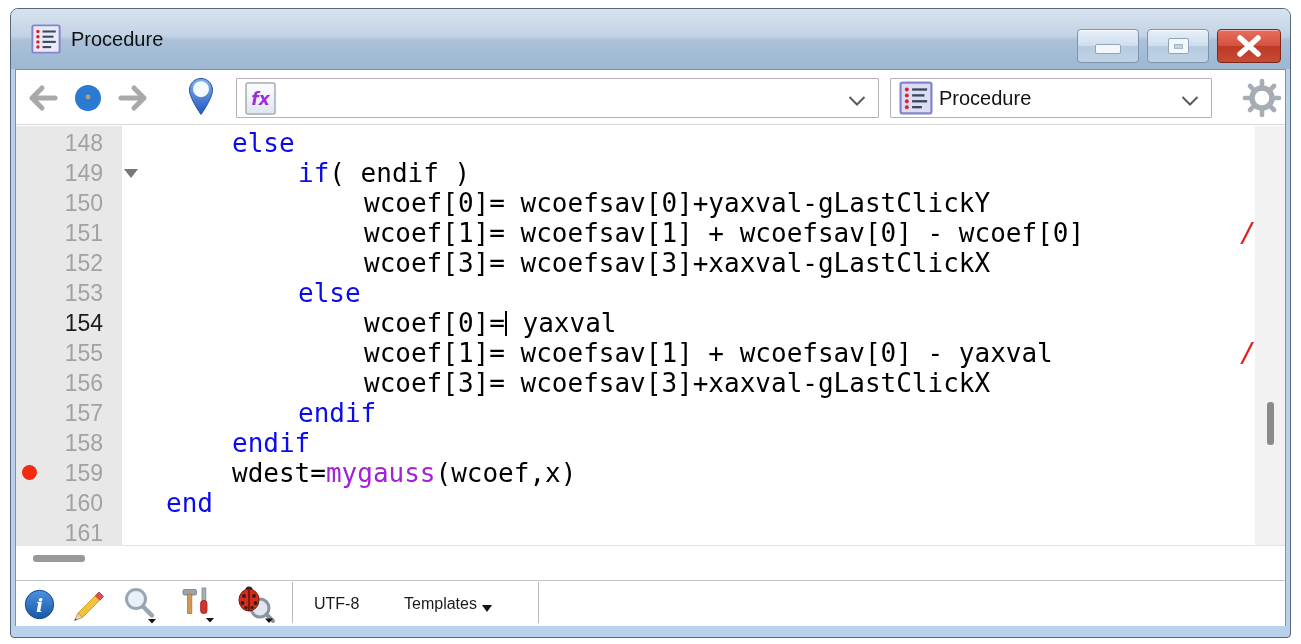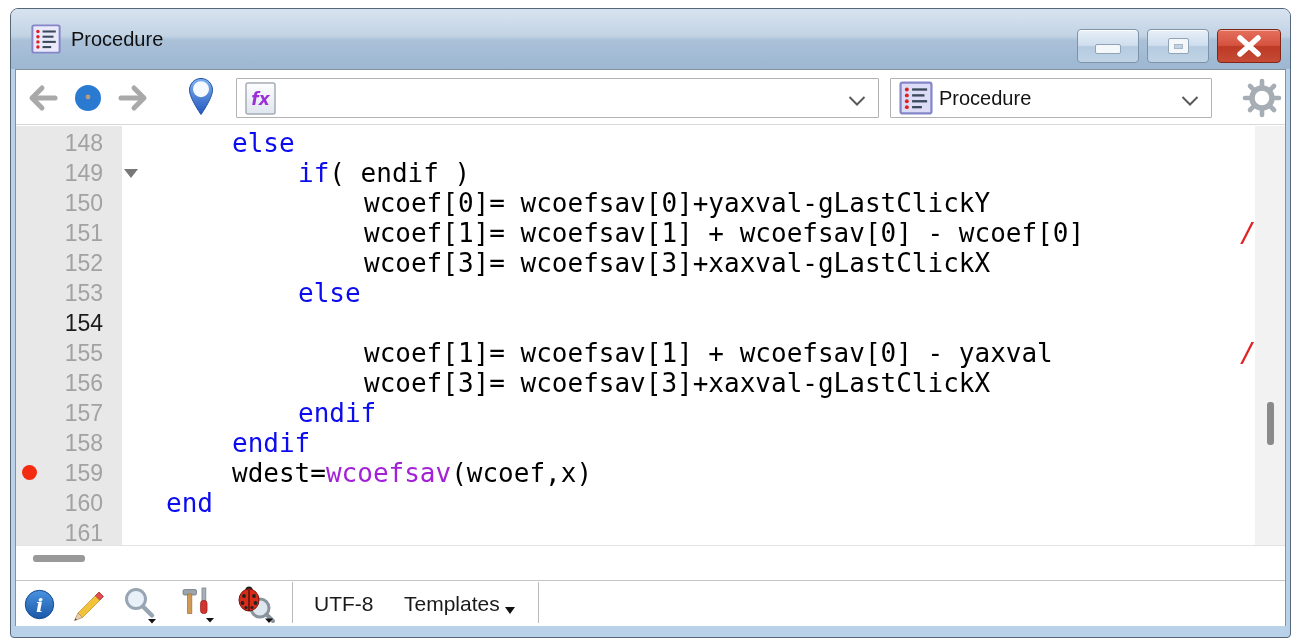--- a/index.html
+++ b/index.html
@@ -55,21 +55,21 @@
     font-family:"DejaVu Sans Mono",monospace;font-size:27px;font-style:italic;}
 
   .vtrack{position:absolute;left:1239px;top:56px;width:30px;height:430px;background:#f2f2f2;}
   .vthumb{position:absolute;left:12px;top:276px;width:7px;height:43px;background:#8a8a8a;border-radius:3px;}
   .hstrip{position:absolute;left:0;right:0;top:475px;height:35px;background:#fff;border-top:1px solid #e3e3e3;}
   .hthumb{position:absolute;left:17px;top:9px;width:52px;height:7px;background:#999;border-radius:3px;}
 
   .statusbar{position:absolute;left:0;right:0;top:510px;height:46px;background:#fff;border-top:1px solid #c4c4c4;}
   .sb-icon{position:absolute;}
   .sb-sep{position:absolute;top:1px;bottom:3px;width:1px;background:#b9b9b9;}
-  .sb-text{position:absolute;top:0;height:46px;line-height:46px;font-size:21px;color:#1a1a1a;white-space:nowrap;}
+  .sb-text{position:absolute;top:0;height:46px;line-height:46px;font-size:16px;color:#1a1a1a;white-space:nowrap;}
   .mini-tri{width:0;height:0;border-left:5px solid transparent;border-right:5px solid transparent;
     border-top:7px solid #111;display:inline-block;}
 </style>
 </head>
 <body>
 
 <div class="window">
 
   <div class="titlebar">
     <span class="title-icon">
@@ -227,20 +227,21 @@
           <div class="row" style="top: 122px;">
             <div class="num">152</div>
             <div class="codeline" style="left: 348px;"><span class="pl">wcoef[3]= wcoefsav[3]+xaxval-gLastClickX</span></div>
           </div>
           <div class="row" style="top: 152px;">
             <div class="num">153</div>
             <div class="codeline" style="left: 282px;"><span class="kw">else</span></div>
           </div>
           <div class="row" style="top: 182px;">
             <div class="num cur">154</div>
+            <div class="codeline" style="left: 348px;"><span class="pl">wcoef[0]=</span><span class="caret"></span><span class="pl"> yaxval</span></div>
           </div>
           <div class="row" style="top: 212px;">
             <div class="num">155</div>
             <div class="codeline" style="left: 348px;"><span class="pl">wcoef[1]= wcoefsav[1] + wcoefsav[0] - yaxval</span></div>
             <div class="cont">/</div>
           </div>
           <div class="row" style="top: 242px;">
             <div class="num">156</div>
             <div class="codeline" style="left: 348px;"><span class="pl">wcoef[3]= wcoefsav[3]+xaxval-gLastClickX</span></div>
           </div>
@@ -248,21 +249,21 @@
             <div class="num">157</div>
             <div class="codeline" style="left: 282px;"><span class="kw">endif</span></div>
           </div>
           <div class="row" style="top: 302px;">
             <div class="num">158</div>
             <div class="codeline" style="left: 216px;"><span class="kw">endif</span></div>
           </div>
           <div class="row" style="top: 332px;">
             <div class="num">159</div>
             <div class="bp"></div>
-            <div class="codeline" style="left: 216px;"><span class="pl">wdest=</span><span class="fn">wcoefsav</span><span class="pl">(wcoef,x)</span></div>
+            <div class="codeline" style="left: 216px;"><span class="pl">wdest=</span><span class="fn">mygauss</span><span class="pl">(wcoef,x)</span></div>
           </div>
           <div class="row" style="top: 362px;">
             <div class="num">160</div>
             <div class="codeline" style="left: 150px;"><span class="kw">end</span></div>
           </div>
           <div class="row" style="top: 392px;">
             <div class="num">161</div>
             <div class="codeline" style="left: 150px;"></div>
           </div>
         </div>

